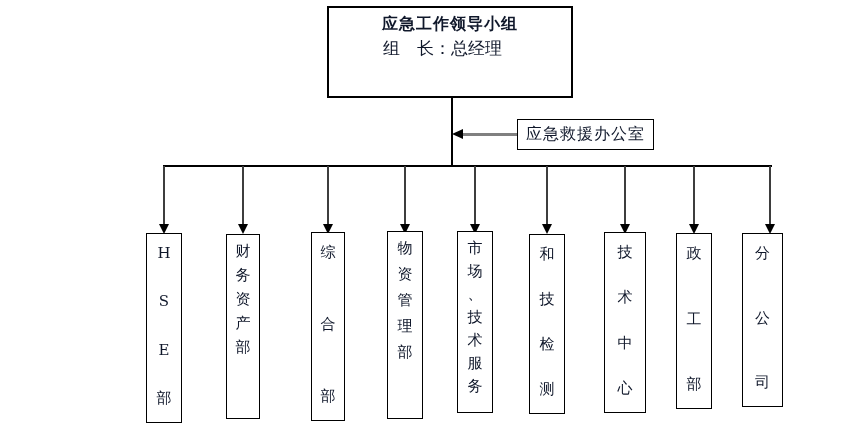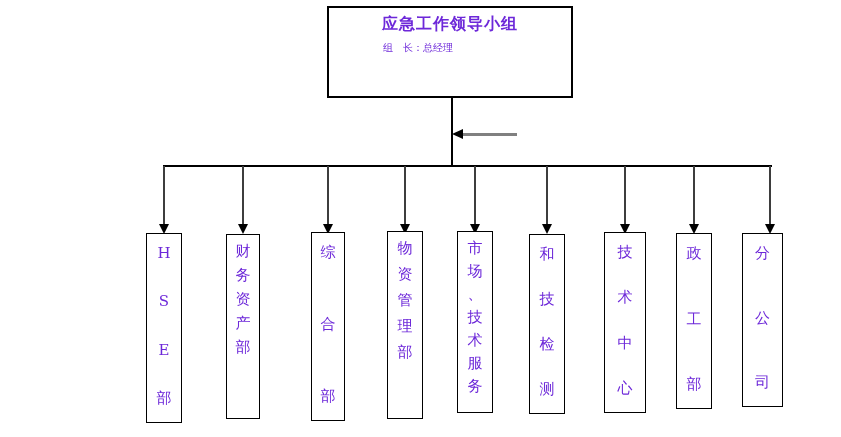--- a/index.html
+++ b/index.html
@@ -2,28 +2,28 @@
 <html lang="zh"><head>
 <meta charset="utf-8">
 <style>
   html, body { margin: 0; padding: 0; background: #fff; }
   #stage {
     position: relative;
     width: 841px;
     height: 437px;
     background: #ffffff;
     font-family: "DejaVu Serif", "Liberation Serif", serif;
-    color: #6d28d9;
+    color: #0f172a;
     overflow: hidden;
   }
   
   .obox { position: absolute; border: 2px solid #000; box-sizing: border-box; background: #fff; }
   .leader-box { left: 327px; top: 6px; width: 246px; height: 92px; }
   .leader-title { text-align: center; font-weight: bold; font-size: 16px; line-height: 20px; margin-top: 6px; letter-spacing: 1px; }
-  .leader-line { font-size: 10px; line-height: 22px; margin: 3px 0 0 54px; }
+  .leader-line { font-size: 17px; line-height: 22px; margin: 3px 0 0 54px; }
   .office-box { left: 517px; top: 119px; width: 137px; height: 31px; border-width: 1.5px;
                 display: flex; align-items: center; justify-content: center; font-size: 16px; letter-spacing: 1px; }
   
   .line { position: absolute; background: #000; }
   .v-main { left: 451px; top: 97px; width: 2px; height: 69px; }
   .h-main { left: 163px; top: 165px; width: 609px; height: 2px; }
   .drop-shaft { position: absolute; top: 166px; width: 2px; height: 59px; background: #3d3d3d; }
   .drop-head { position: absolute; top: 224px; width: 0; height: 0;
                border-left: 5px solid transparent; border-right: 5px solid transparent; border-top: 10px solid #000; }
   .office-shaft { position: absolute; left: 463px; top: 133px; width: 54px; height: 3px; background: #808080; }
@@ -64,20 +64,21 @@
 
   <div class="obox leader-box">
     <div class="leader-title">应急工作领导小组</div>
     <div class="leader-line">组　长：总经理</div>
   </div>
 
   <div class="line v-main"></div>
 
   <div class="office-head"></div>
   <div class="office-shaft"></div>
+  <div class="obox office-box">应急救援办公室</div>
 
   <div class="line h-main"></div>
 
   <div class="drop-shaft x1"></div>
     <div class="drop-head hx1"></div>
   <div class="drop-shaft x2"></div>
     <div class="drop-head hx2"></div>
   <div class="drop-shaft x3"></div>
     <div class="drop-head hx3"></div>
   <div class="drop-shaft x4"></div>

